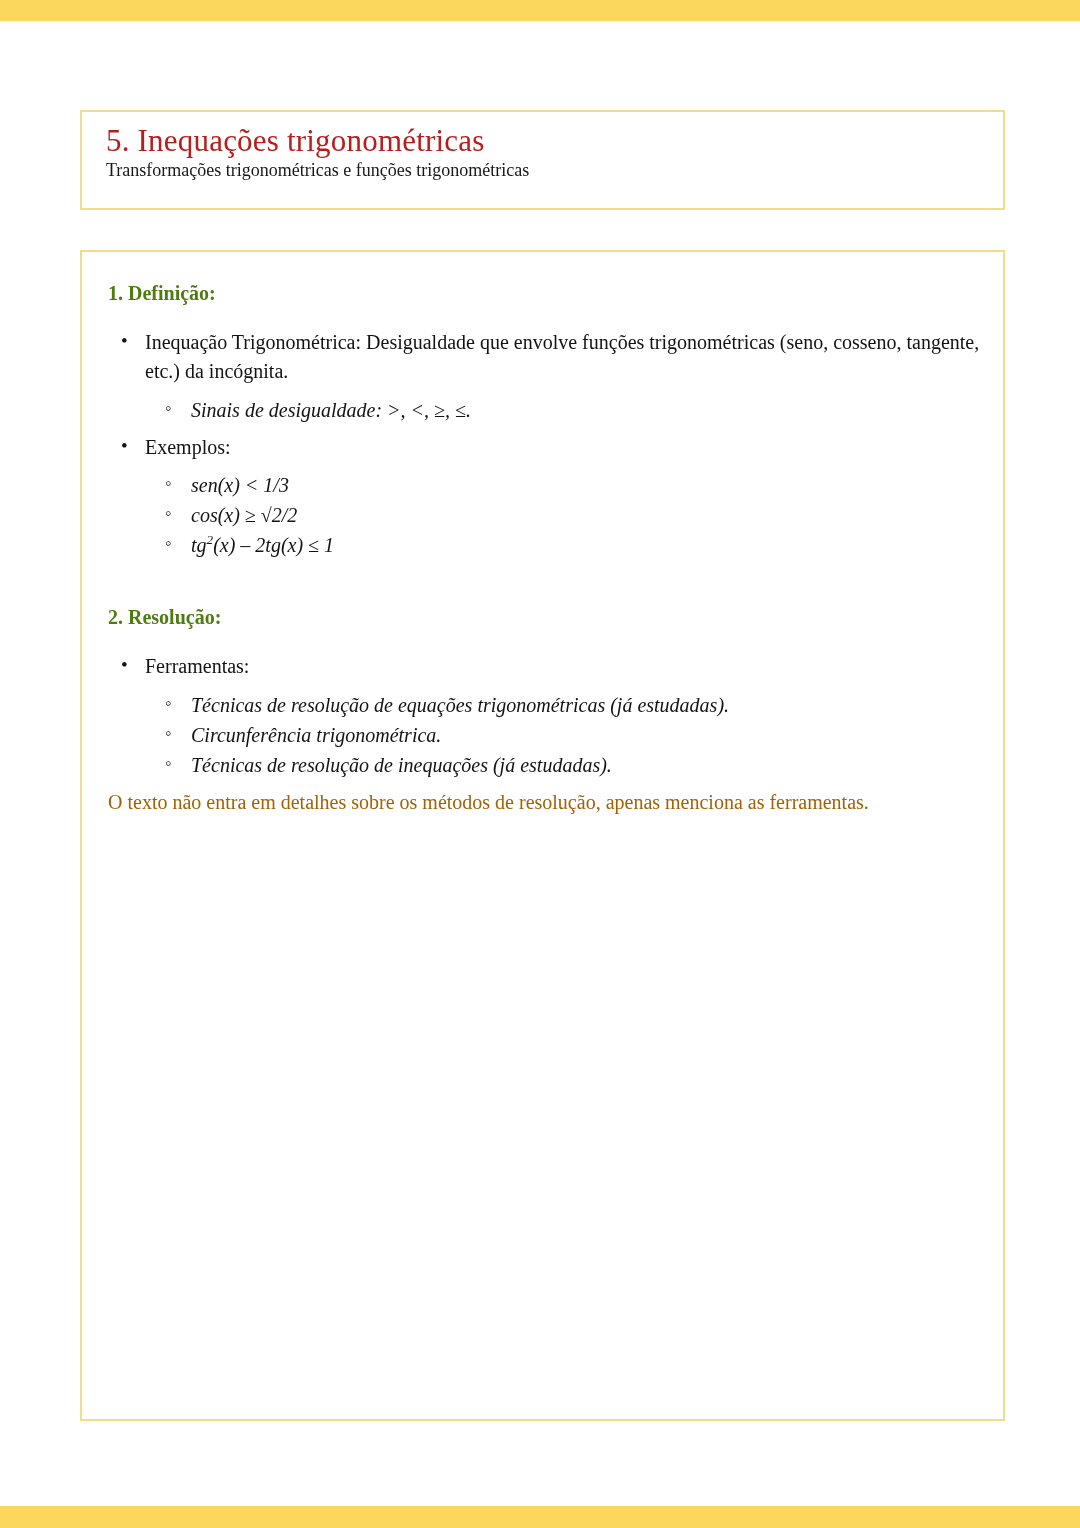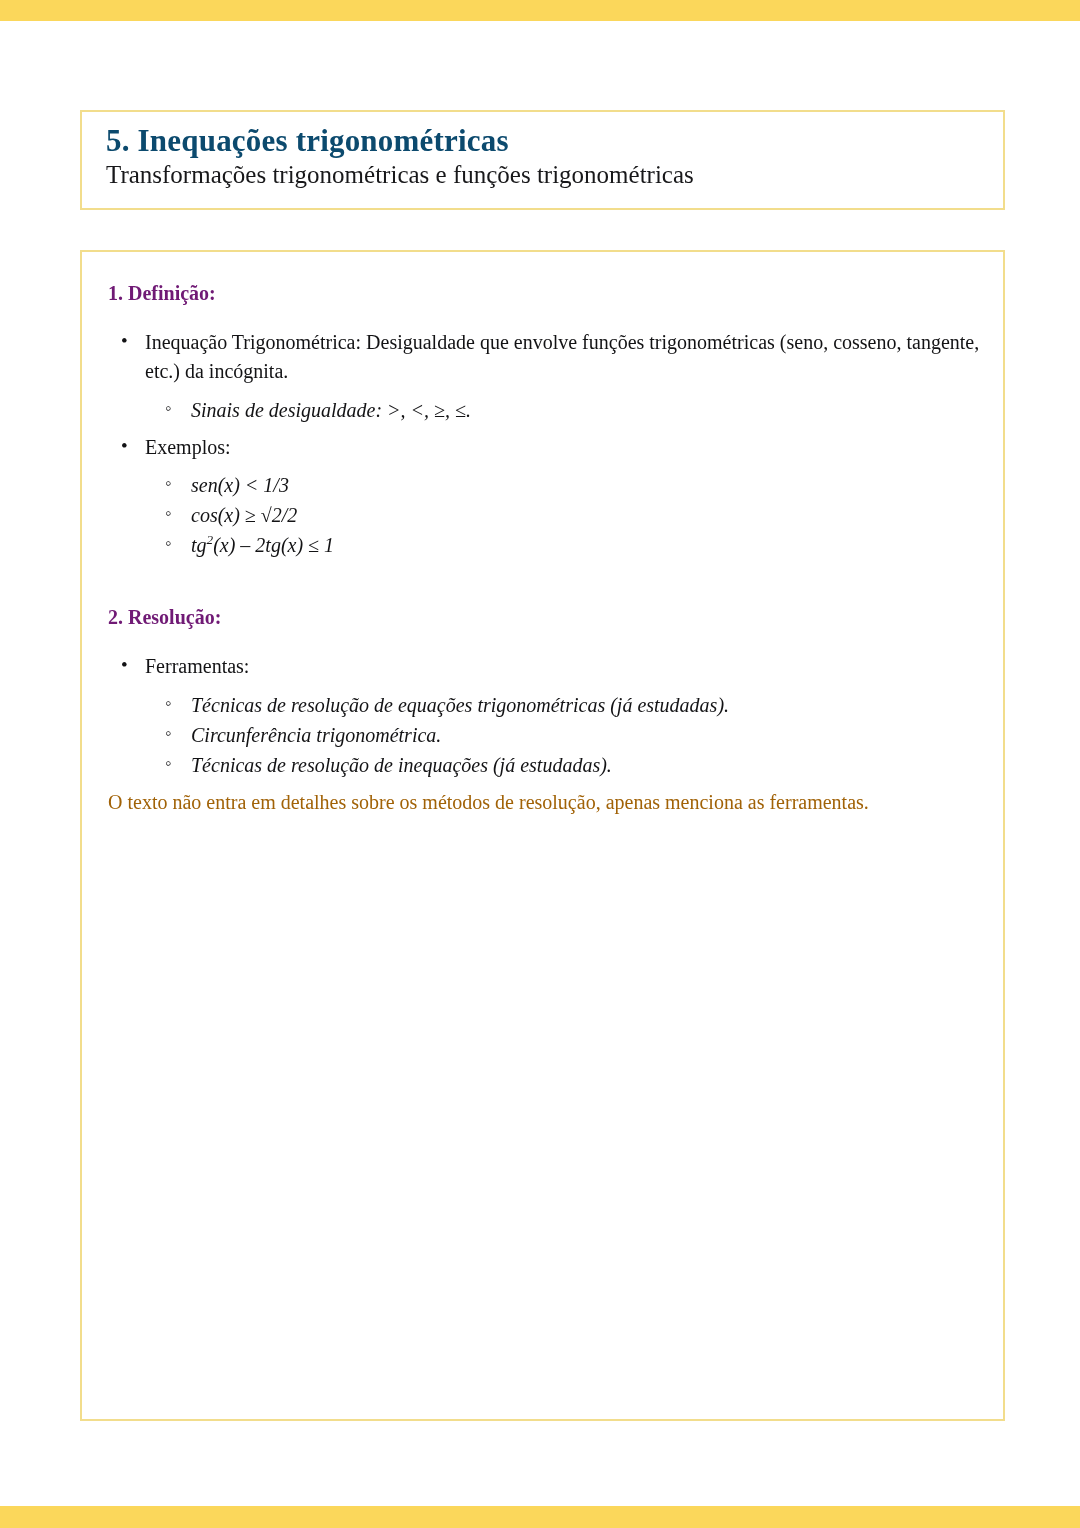--- a/index.html
+++ b/index.html
@@ -49,33 +49,33 @@
     box-sizing: border-box;
     background: #ffffff;
   }
 
   .doc-title {
     position: absolute;
     left: 24px;
     top: 11px;
     margin: 0;
     font-size: 31px;
-    font-weight: bold;
-    color: #0c4a6e;
+    font-weight: normal;
+    color: #b91c1c;
     letter-spacing: 0.2px;
     line-height: 1.15;
     white-space: nowrap;
   }
 
   .doc-subtitle {
     position: absolute;
     left: 24px;
     top: 48px;
     margin: 0;
-    font-size: 25px;
+    font-size: 18px;
     font-weight: normal;
     color: #18181a;
     line-height: 1.2;
     white-space: nowrap;
   }
 
   .body-box {
     position: absolute;
     left: 80px;
     top: 229px;
@@ -90,21 +90,21 @@
     position: absolute;
     left: 26px;
     top: 28px;
     right: 20px;
     color: #131315;
   }
 
   .section-heading {
     font-size: 20px;
     font-weight: bold;
-    color: #701a75;
+    color: #4d7c0f;
     margin: 0 0 22px 0;
     line-height: 1.3;
   }
   .section-heading.second {
     margin-top: 44px;
   }
 
   ul.lvl1 {
     list-style: none;
     margin: 0;

